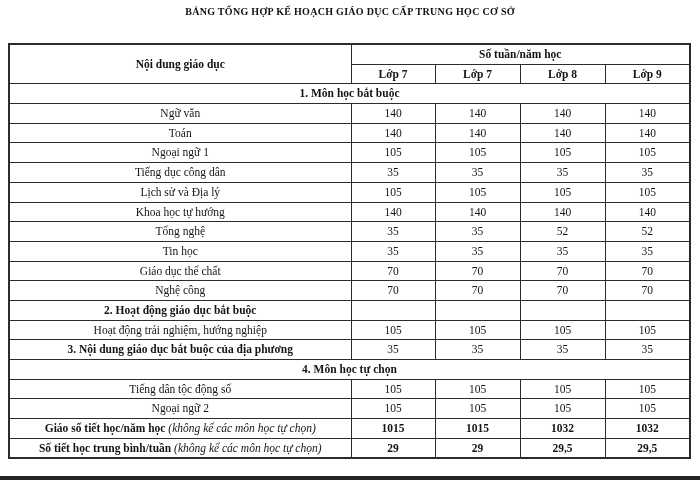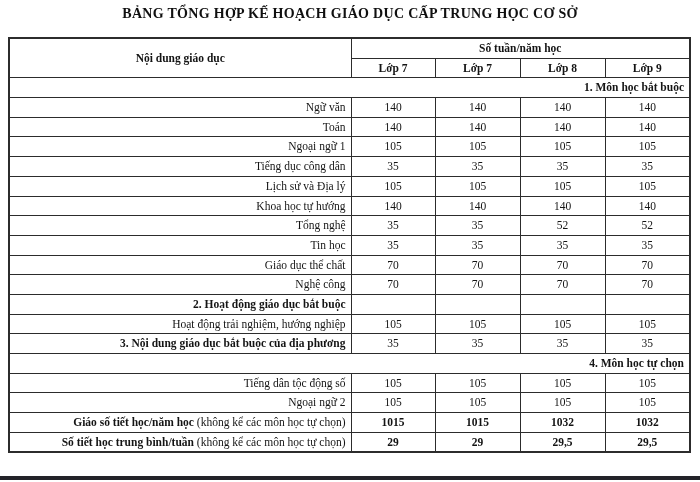--- a/index.html
+++ b/index.html
@@ -16,51 +16,52 @@
     font-family: "Liberation Serif", "DejaVu Serif", serif;
     color: #141414;
   }
   .doc-title {
     position: absolute;
     top: 6px;
     left: 0;
     width: 100%;
     text-align: center;
     font-weight: bold;
-    font-size: 14px;
+    font-size: 10px;
     letter-spacing: 0.3px;
     color: #101010;
   }
   table.plan {
     position: absolute;
-    top: 37px;
+    top: 43px;
     left: 8px;
     width: 681px;
     border-collapse: collapse;
     table-layout: fixed;
     border: 2px solid #2c2c2c;
   }
   table.plan th,
   table.plan td {
     border: 1px solid #2c2c2c;
     font-size: 11.5px;
     line-height: 1.1;
     height: 18.7px;
     padding: 0 5px;
     overflow: hidden;
     white-space: nowrap;
   }
   table.plan thead th {
     font-weight: bold;
     text-align: center;
   }
-  td.label { text-align: right; }
+  td.label { text-align: center; }
   td.val   { text-align: center; }
   .bold    { font-weight: bold; }
   .note {
+    font-style: italic;
     font-weight: normal;
   }
   .bottom-strip {
     position: absolute;
     left: 0;
     top: 476px;
     width: 700px;
     height: 4px;
     background: #232329;
   }

